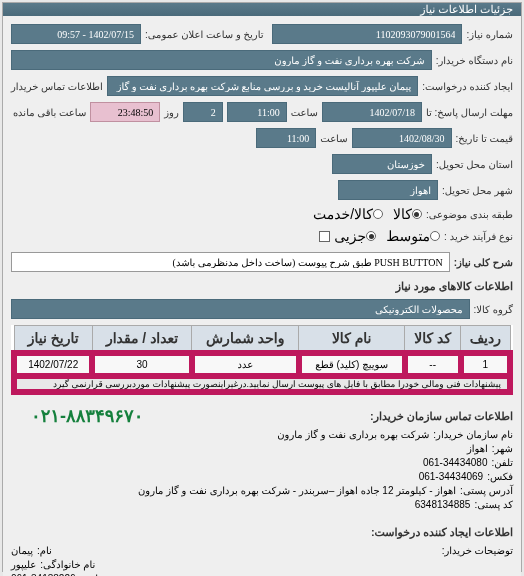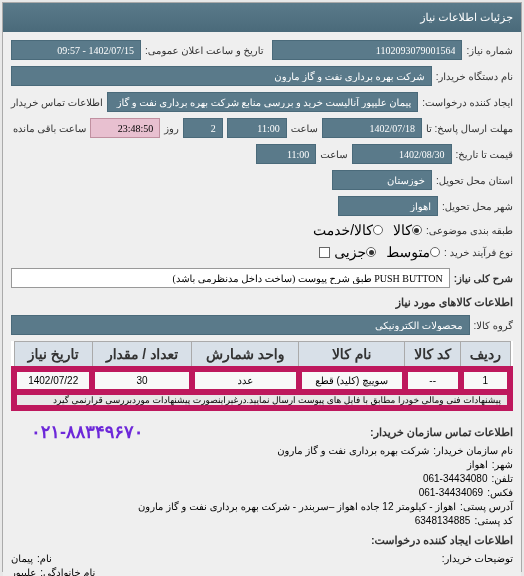--- a/index.html
+++ b/index.html
@@ -14,21 +14,21 @@
 }
 .window {
   background: #f5f5f5;
   border: 1px solid #aaa;
   margin: 2px;
   height: 570px;
 }
 .titlebar {
   background: linear-gradient(#5a7a8a, #4a6a7a);
   color: #fff;
-  padding: 8px 8px;
+  padding: 0 8px;
   font-size: 11px;
   display: flex;
   justify-content: space-between;
   align-items: center;
 }
 .content {
   padding: 8px;
   background: #efefef;
 }
 .row {
@@ -137,21 +137,21 @@
   margin-bottom: 3px;
   display: flex;
 }
 .info-label {
   font-weight: normal;
   margin-left: 4px;
   white-space: nowrap;
 }
 .phone-big {
   font-size: 18px;
-  color: #6d28d9;
+  color: #15803d;
   font-weight: bold;
   text-align: left;
   padding-left: 20px;
 }
 .spacer { flex: 1; }
 </style>
 </head>
 <body>
 
 <div class="window">
@@ -299,21 +299,21 @@
         <span>061-34434069</span>
       </div>
       <div class="info-line">
         <span class="info-label">آدرس پستی:</span>
         <span>اهواز - کیلومتر 12 جاده اهواز –سربندر - شرکت بهره برداری نفت و گاز مارون</span>
       </div>
       <div class="info-line">
         <span class="info-label">کد پستی:</span>
         <span>6348134885</span>
       </div>
-      <div class="section-title" style="margin-top:8px">اطلاعات ایجاد کننده درخواست:</div>
+      <div class="section-title" style="margin-top:16px">اطلاعات ایجاد کننده درخواست:</div>
       <div class="info-line">
         <span class="info-label">توضیحات خریدار:</span>
         <span class="spacer"></span>
         <span class="info-label">نام:</span>
         <span>پیمان</span>
       </div>
       <div class="info-line">
         <span class="spacer"></span>
         <span class="info-label">نام خانوادگی:</span>
         <span>علیپور</span>

